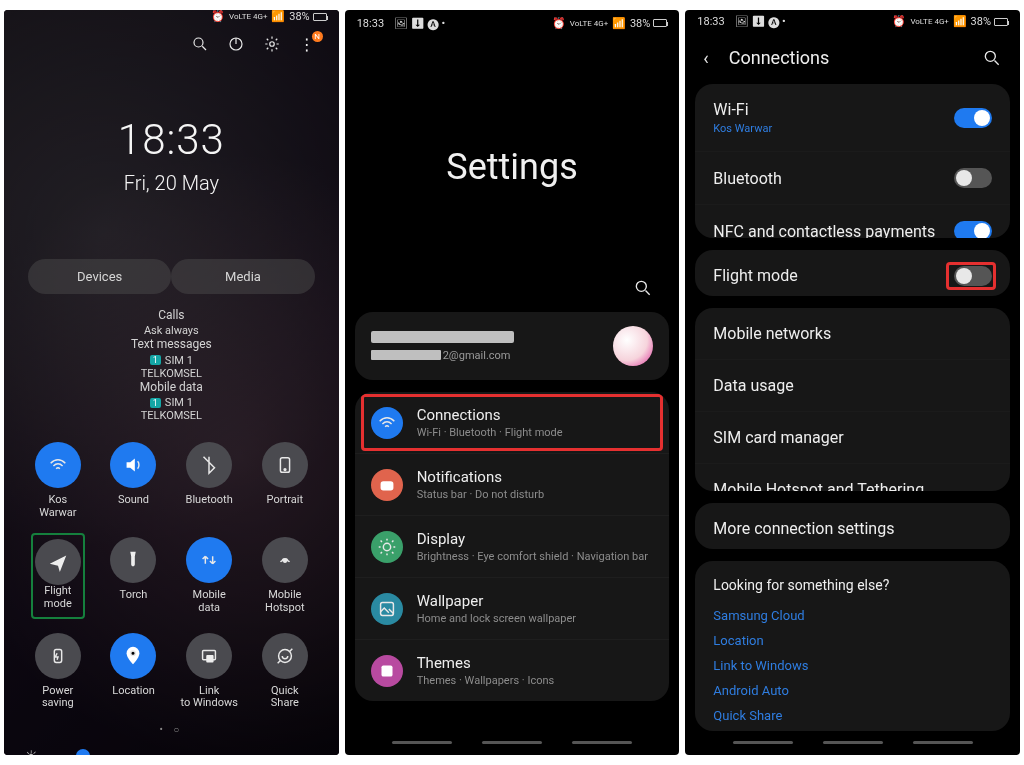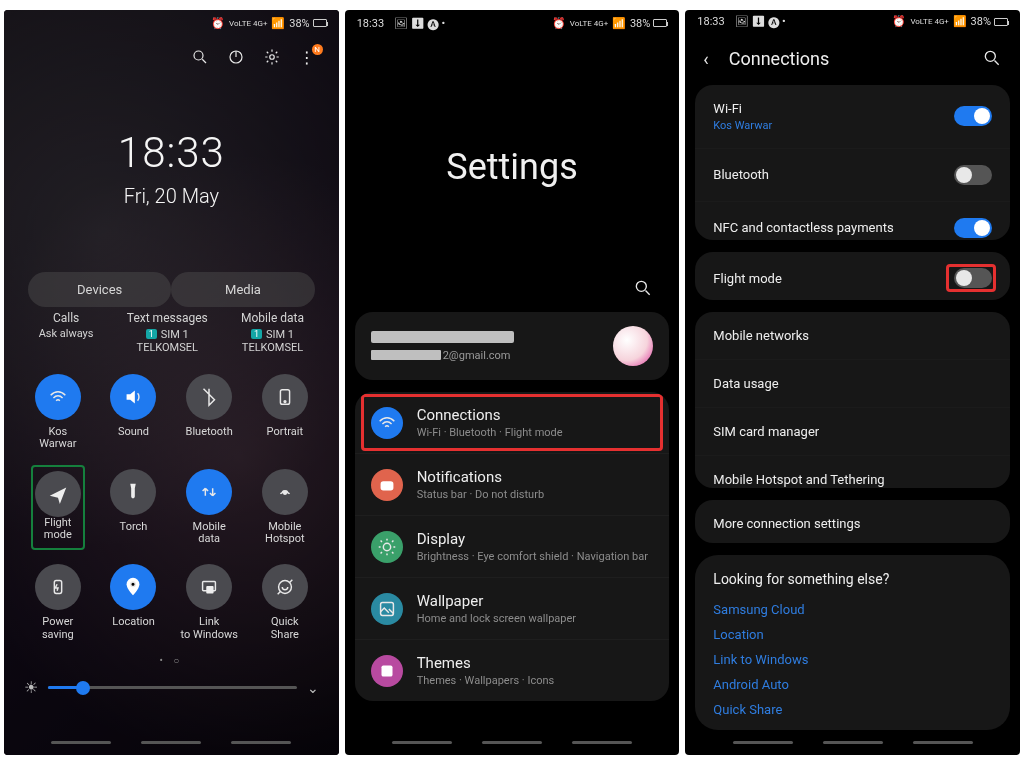--- a/index.html
+++ b/index.html
@@ -50,21 +50,21 @@
   .shade { position:absolute; inset:0; background:rgba(0,0,0,0.55); }
   .p1-content { position:relative; z-index:2; display:flex; flex-direction:column; height:100%; }
   .top-icons { display:flex; justify-content:flex-end; gap:18px; padding:12px 22px 6px; color:#eee; }
   .top-icons .ico { width:18px; height:18px; position:relative; }
   .badge { position:absolute; top:-4px; right:-6px; background:#ff7b1e; color:#fff; font-size:8px; border-radius:50%; width:11px; height:11px; display:flex; align-items:center; justify-content:center;}
   .clock-block { text-align:center; color:#f5f5f5; margin-top:56px; }
   .clock-time { font-size:42px; font-weight:300; letter-spacing:1px; }
   .clock-date { font-size:20px; font-weight:300; margin-top:7px; }
   .pill-row { display:flex; gap:0; padding:0 24px; margin-top:64px; }
   .pill { flex:1; background:rgba(80,80,80,0.45); border-radius:22px; text-align:center; font-size:13px; padding:10px 0; color:#d6d6d6;}
-  .triple { display:flex; justify-content:space-around; padding:0 18px; margin-top:4px; font-size:11px; color:#d3d3d3; text-align:center;}
+  .triple { display:flex; justify-content:space-around; padding:0 18px; margin-top:14px; font-size:11px; color:#d3d3d3; text-align:center;flex-direction:column;}
   .triple .col div:first-child { font-size:12px; margin-bottom:2px; }
   .sim { display:inline-flex; align-items:center; gap:4px; justify-content:center;}
   .sim .chip { background:#14a6a6; color:#fff; font-size:9px; padding:0 3px; border-radius:2px;}
   .qs-grid { display:grid; grid-template-columns:repeat(4,1fr); row-gap:18px; padding:20px 16px 8px; }
   .qs { display:flex; flex-direction:column; align-items:center; gap:6px; font-size:11px; color:#d8d8d8; text-align:center; line-height:1.15;}
   .qs .circle { width:46px; height:46px; border-radius:50%; display:flex; align-items:center; justify-content:center; background:#4a4a4f; color:#eee; }
   .qs.on .circle { background:#1f7af0; color:#fff; }
   .highlight-box { border:2px solid #15803d; border-radius:4px; padding:4px 2px 6px; margin:-4px -2px -6px; }
   .dots { text-align:center; color:#888; font-size:10px; margin-top:6px; letter-spacing:4px;}
   .bright-row { display:flex; align-items:center; gap:10px; padding:12px 20px 4px; color:#bbb;}
@@ -98,29 +98,29 @@
   .c-green { background:#3aa06a;}
   .c-teal { background:#2a8aa2;}
   .c-pink { background:#b84aa0;}
 
   
   .p3 .hdr { display:flex; align-items:center; gap:20px; padding:14px 18px 10px; }
   .p3 .hdr .title { font-size:18px; color:#eee; flex:1;}
   .card { background:#171717; margin:6px 10px; border-radius:18px; overflow:hidden;}
   .cr { display:flex; align-items:center; justify-content:space-between; padding:16px 18px; }
   .cr + .cr { border-top:1px solid rgba(255,255,255,0.02);}
-  .cr .lab { font-size:13px; color:#eee;}
+  .cr .lab { font-size:16px; color:#eee;}
   .cr .sub { font-size:11px; color:#2f7de0; margin-top:3px;}
   .toggle { width:38px; height:20px; border-radius:10px; background:#555; position:relative;}
   .toggle .knob { position:absolute; top:2px; left:2px; width:16px; height:16px; border-radius:50%; background:#e8e8e8;}
   .toggle.on { background:#1f7af0;}
   .toggle.on .knob { left:auto; right:2px; background:#fff;}
   .hl3 { position:relative;}
   .hl3::after { content:""; position:absolute; top:-4px; right:-4px; bottom:-4px; left:-8px; border:3px solid #e53030; border-radius:4px;}
-  .look-card { padding:16px 18px 20px;border-radius:23px;}
+  .look-card { padding:16px 18px 20px;}
   .look-card .q { font-size:14px; color:#eee; margin-bottom:10px;}
   .link { font-size:13px; color:#2f7de0; padding:5px 0;}
 
   
   svg { stroke:#e8e8e8; stroke-width:1.6; fill:none; }
   .ico-m { width:20px; height:20px; }
 </style>
 </head>
 <body>
 

